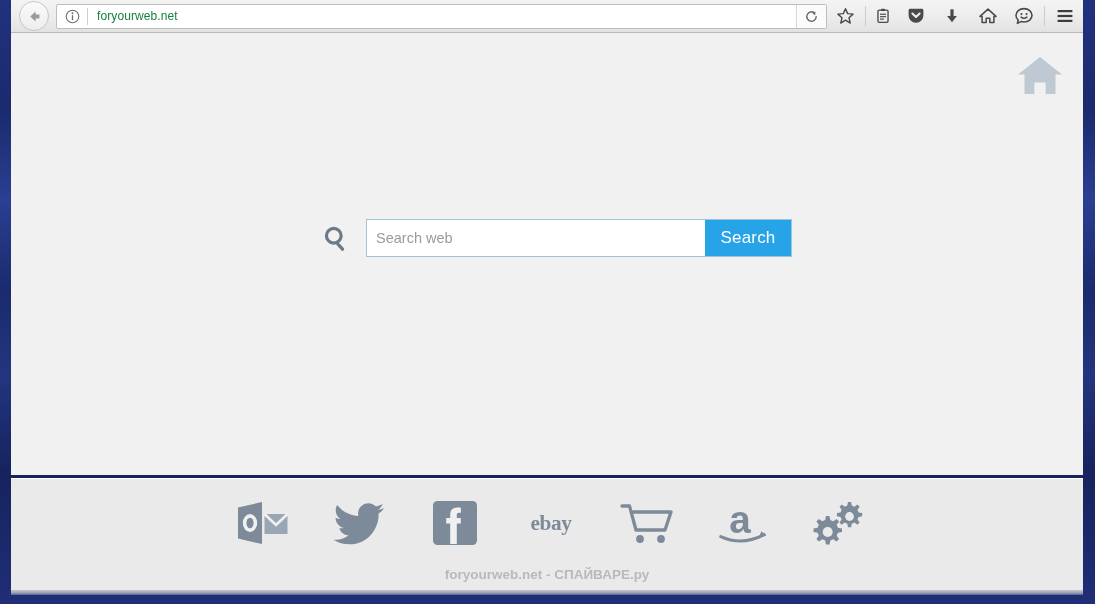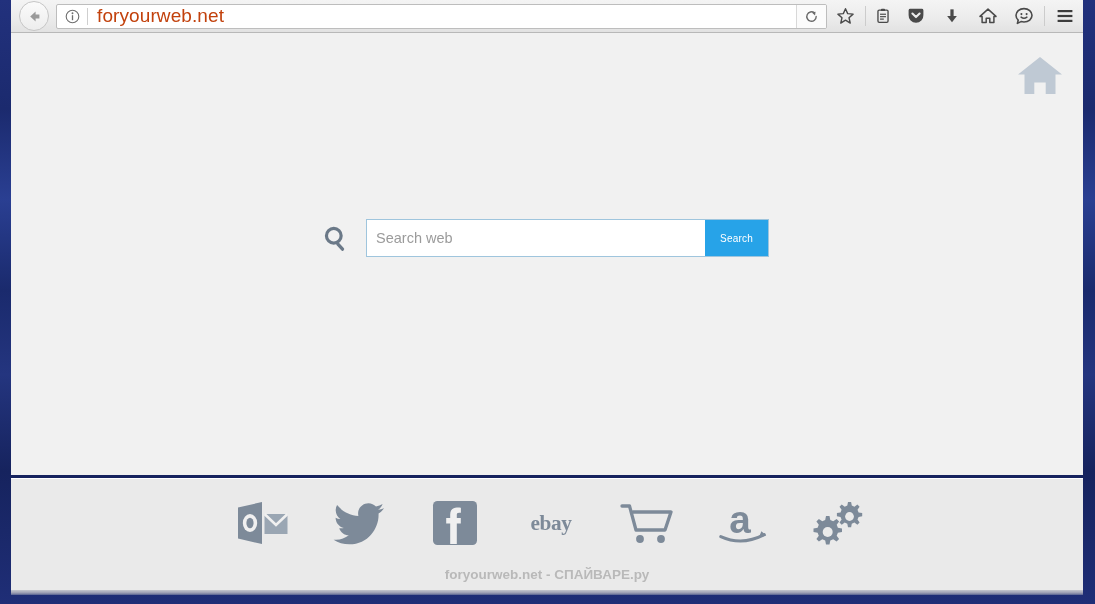--- a/index.html
+++ b/index.html
@@ -73,22 +73,22 @@
     padding: 0 7px 0 8px;
     height: 100%;
   }
   .url-sep {
     width: 1px; height: 17px;
     background: #cfcfcf;
     flex: 0 0 auto;
   }
   .url-text {
     padding-left: 9px;
-    font-size: 19px;
-    color: #c2410c;
+    font-size: 12px;
+    color: #15803d;
     letter-spacing: .1px;
     white-space: nowrap;
     flex: 1 1 auto;
     overflow: hidden;
   }
   .reload-btn {
     width: 29px;
     height: 23px;
     flex: 0 0 auto;
     border-left: 1px solid #d8d8d8;
@@ -155,25 +155,25 @@
     outline: none;
     font-size: 14.5px;
     font-family: "Liberation Sans", sans-serif;
     color: #4a4a4a;
     padding: 0 0 0 9px;
     background: #ffffff;
     box-sizing: border-box;
   }
   #search-input::placeholder { color: #9b9b9b; opacity: 1; }
   #search-submit {
-    width: 63px;
+    width: 86px;
     border: none;
     background: #27a3e8;
     color: #ffffff;
-    font-size: 10px;
+    font-size: 17px;
     font-family: "Liberation Sans", sans-serif;
     cursor: pointer;
     letter-spacing: .2px;
   }
 
   
   #footer-panel {
     position: absolute;
     left: 0;
     top: 478px;

